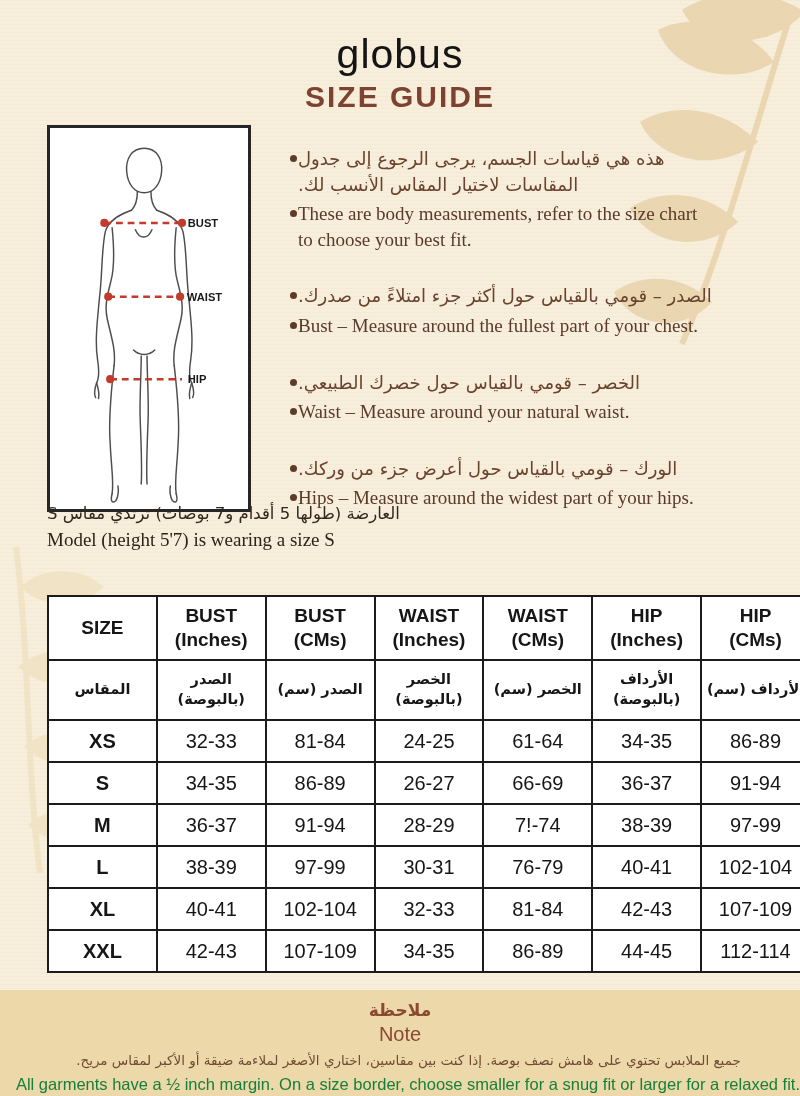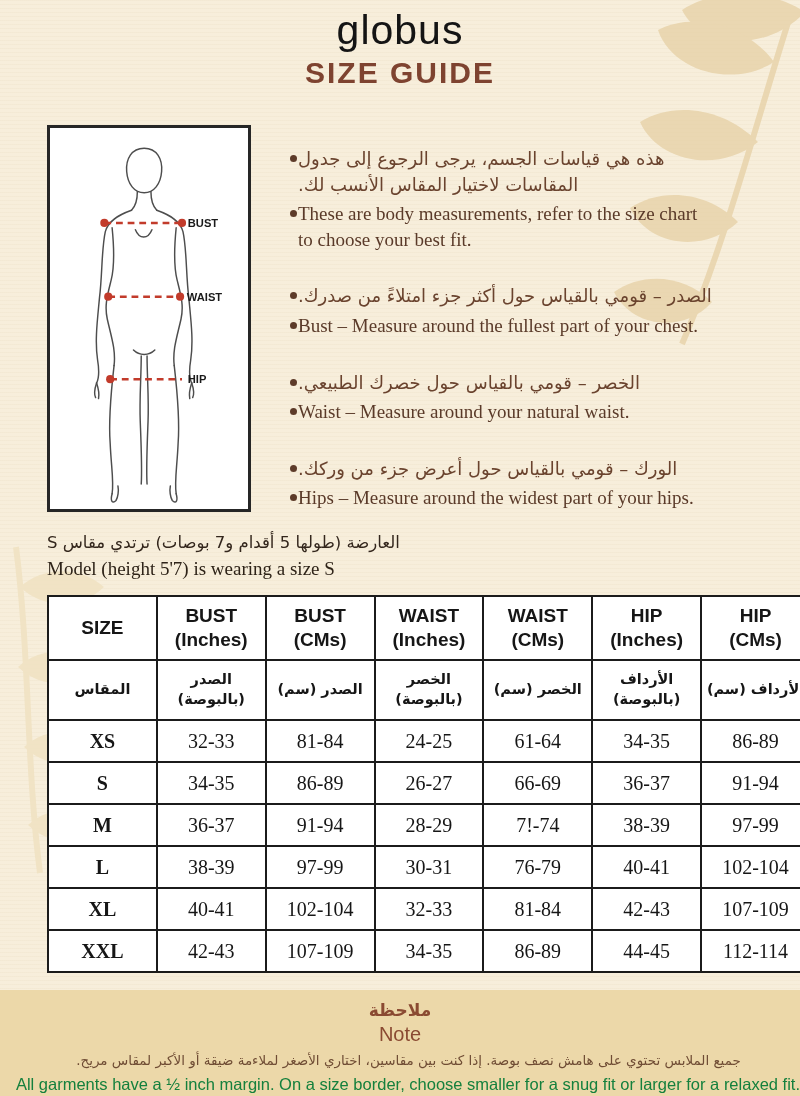--- a/index.html
+++ b/index.html
@@ -9,57 +9,57 @@
     background-image:repeating-linear-gradient(180deg,
       rgba(213,194,158,0.10) 0px, rgba(213,194,158,0.10) 1px,
       transparent 1px, transparent 4px);
     font-family:"Liberation Sans", sans-serif;
   }
   .decor{position:absolute; pointer-events:none;}
   .decor-tr{top:0; right:0;}
   .decor-left{left:-14px; top:545px;}
 
   
-  .header{position:absolute; top:8px; left:0; width:800px; text-align:center;}
+  .header{position:absolute; top:32px; left:0; width:800px; text-align:center;}
   .logo{font-size:41px; color:#141414; letter-spacing:1px; line-height:1.1;}
   .guide-title{font-weight:bold; font-size:30px; color:#7e4330; letter-spacing:2px; margin-top:3px;}
 
   
   .diagram{position:absolute; left:47px; top:125px; width:204px; height:387px;
     background:#fff; border:3px solid #262626; box-sizing:border-box;}
   .diagram svg{display:block; width:100%; height:100%;}
   .meas-label{font-family:"Liberation Sans",sans-serif; font-size:11.5px; font-weight:bold; fill:#1a1a1a;}
 
   
   .instructions{position:absolute; left:290px; top:146px; width:426px;}
   .bullet-group{margin-bottom:31px;}
   .bullet-item{display:flex; align-items:flex-start; gap:1px; margin-bottom:4px;}
   .dot{flex:0 0 auto; width:7px; height:7px; border-radius:50%; background:#5d3b29; margin-top:9px;}
   .bullet-item.ar .txt{flex:1; direction:rtl; text-align:left;
     font-family:"DejaVu Sans",sans-serif; font-size:18px; color:#6a432e; line-height:1.42;}
   .bullet-item.en .txt{flex:1;
     font-family:"Liberation Serif",serif; font-size:19px; color:#5a3a29; line-height:1.35;}
 
   
-  .model-info{position:absolute; left:47px; top:531px; width:430px;}
+  .model-info{position:absolute; left:47px; top:502px; width:430px;}
   .model-ar{direction:rtl; text-align:left; font-family:"DejaVu Sans",sans-serif;
     font-size:16.5px; color:#33261c; line-height:1.5;}
   .model-en{font-family:"Liberation Serif",serif; font-size:19px; color:#2e2318; line-height:1.35;}
 
   
   .size-table{position:absolute; left:47px; top:595px; width:764px;
     border-collapse:collapse; table-layout:fixed; background:#fff;}
   .size-table th,.size-table td{border:2px solid #1b1b1b; text-align:center;
     vertical-align:middle; padding:0; color:#161616;}
   .hdr-en th{height:62px; font-family:"Liberation Sans",sans-serif;
     font-weight:bold; font-size:19px; line-height:1.25;}
   .hdr-ar th{height:58px; font-family:"DejaVu Sans",sans-serif;
     font-weight:bold; font-size:14.5px; line-height:1.35; direction:rtl;}
   .data-row td,.data-row th{height:40px; font-size:20px; font-weight:normal;
-    font-family:Liberation Serif, serif;margin-left:32px;}
+    font-family:Liberation Sans, sans-serif;margin-left:32px;}
   .data-row .size-cell{font-weight:bold; font-size:20px;}
 
   
   .note{position:absolute; left:0; top:990px; width:800px; height:106px;
     background:#ecd8a9; text-align:center;}
   .note-h-ar{font-family:"DejaVu Sans",sans-serif; font-weight:bold; font-size:17px;
     color:#8a4a32; margin-top:9px; line-height:1.3;}
   .note-h-en{font-family:"Liberation Sans",sans-serif; font-weight:normal; font-size:20px;
     color:#8a4a32; margin-top:1px; line-height:1.2;}
   .note-ar{direction:rtl; font-family:"DejaVu Sans",sans-serif; font-size:13.5px;

